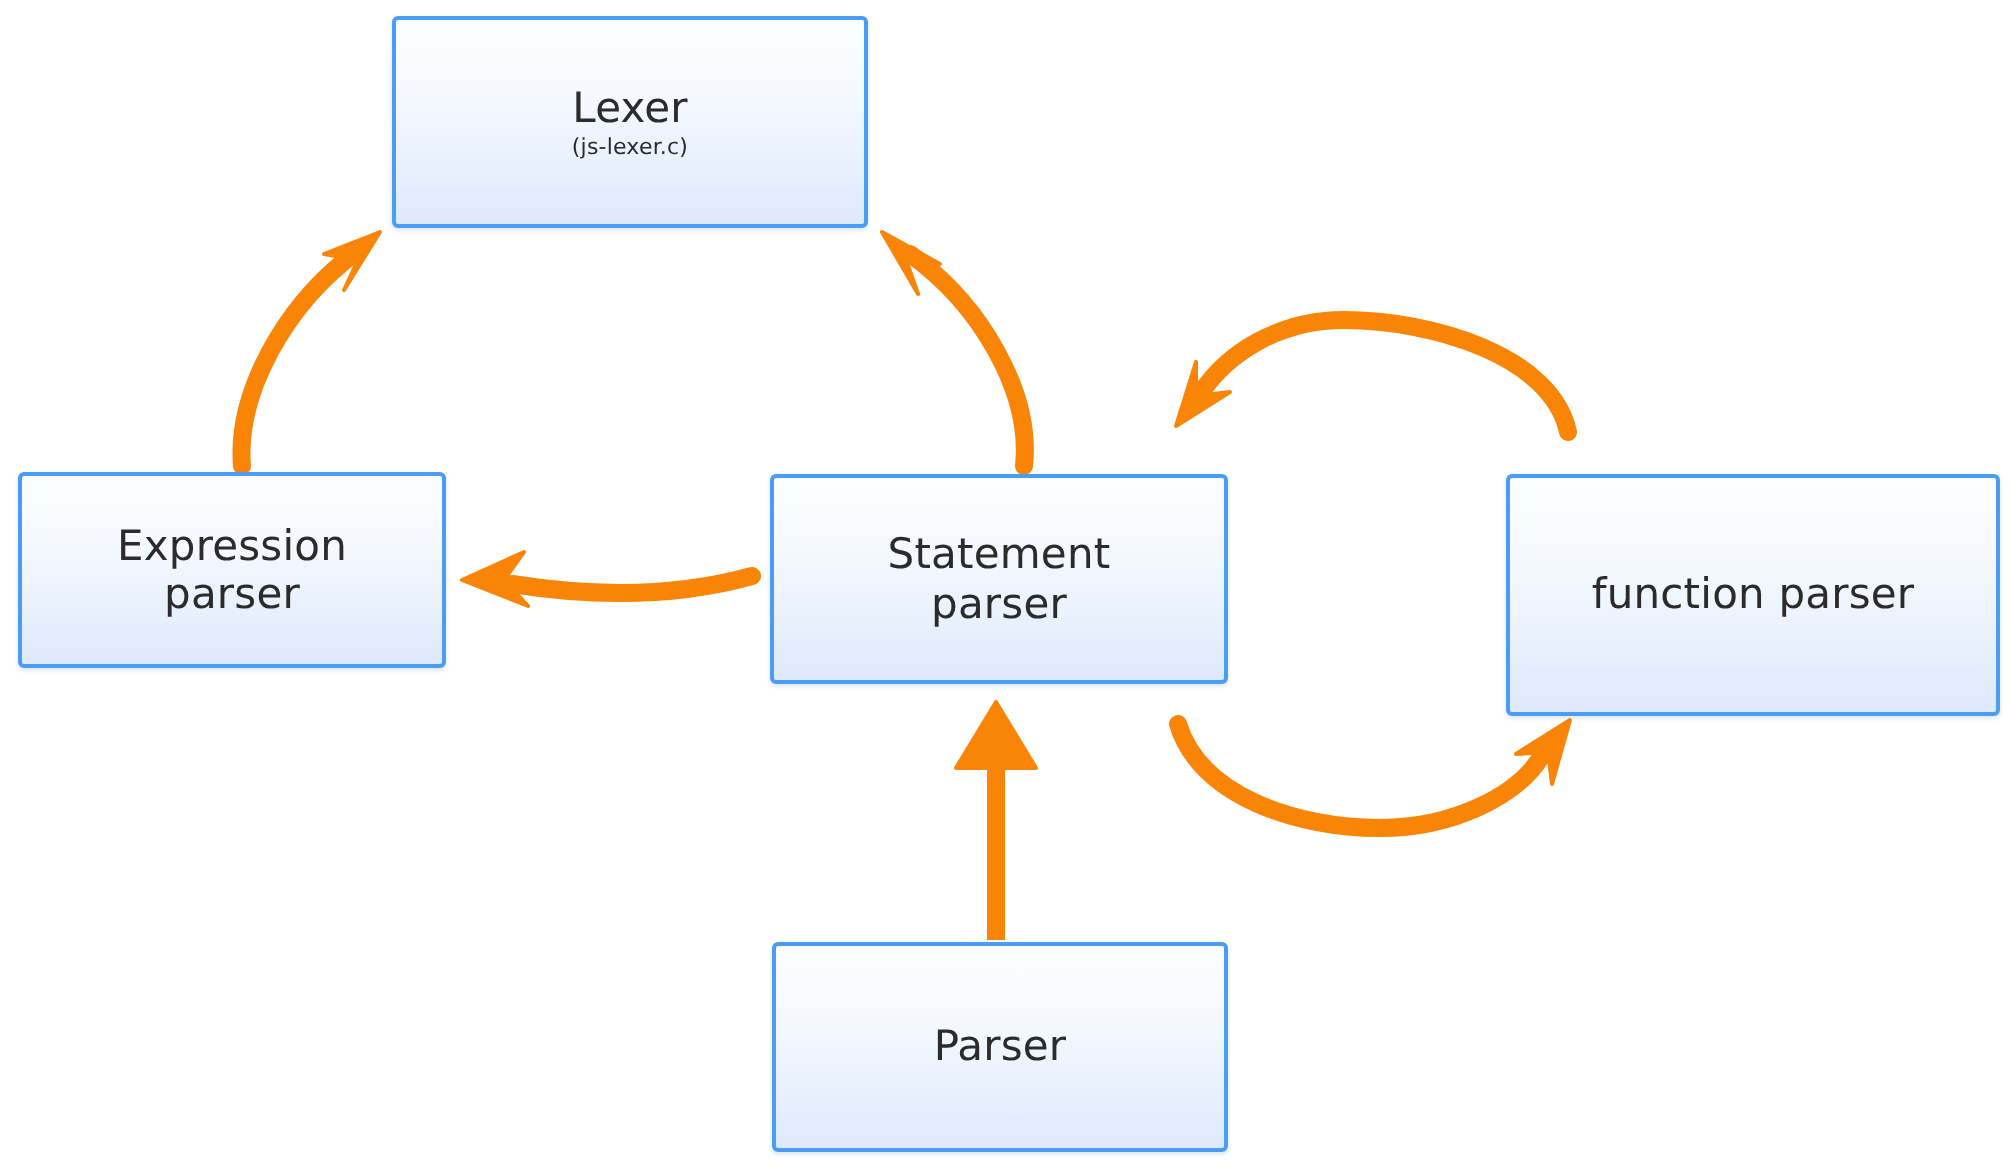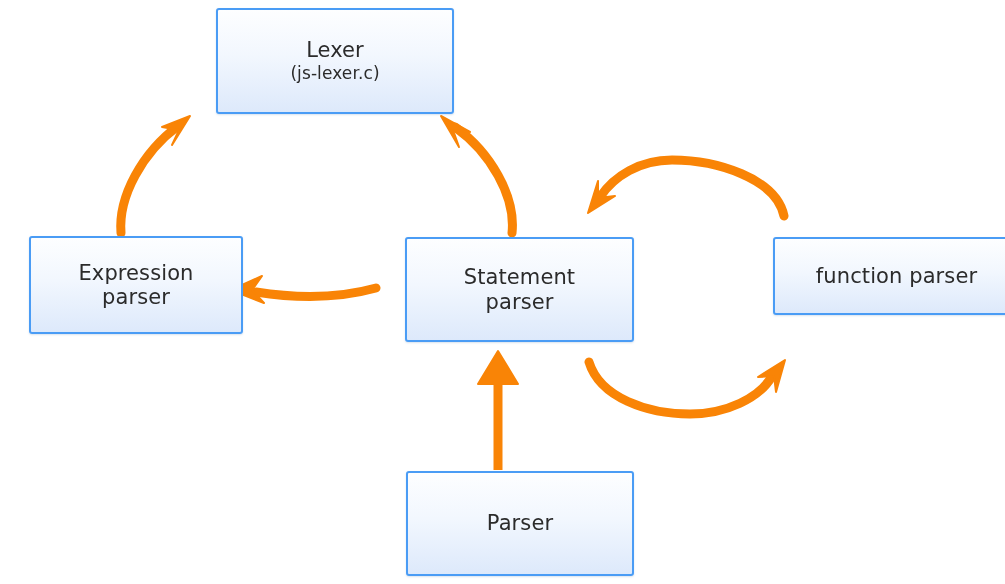--- a/index.html
+++ b/index.html
@@ -23,30 +23,29 @@
     border: 2px solid #4a9cf5;
     border-radius: 3px;
     background: linear-gradient(to bottom, #fdfeff 0%, #f2f7fe 45%, #dde9fb 100%);
     box-shadow: 0 1px 2px rgba(120,150,190,0.28);
     display: flex;
     flex-direction: column;
     align-items: center;
     justify-content: center;
     text-align: center;
     color: #2b2b2b;
-    margin-left: 20px;
   }
   .node .title {
     font-size: 21px;
     line-height: 1.16;
     letter-spacing: 0.1px;
     white-space: pre-line;
   }
   .node .sub {
-    font-size: 17px;
+    font-size: 11px;
     line-height: 1.2;
     letter-spacing: 0.1px;
     margin-top: 1px;
   }
   svg.arrows {
     position: absolute;
     left: 0;
     top: 0;
     width: 1005px;
     height: 584px;
@@ -99,21 +98,21 @@
   <div class="node" style="left:9px; top:236px; width:214px; height:98px;">
     <div class="title">Expression
 parser</div>
   </div>
 
   <div class="node" style="left:385px; top:237px; width:229px; height:105px;gap:15px;">
     <div class="title">Statement
 parser</div>
   </div>
 
-  <div class="node" style="left:753px; top:237px; width:247px; height:78px;">
+  <div class="node" style="left:753px; top:237px; width:247px; height:121px;">
     <div class="title">function parser</div>
   </div>
 
   <div class="node" style="left:386px; top:471px; width:228px; height:105px;">
     <div class="title">Parser</div>
   </div>
 
 </div>
 
 </body></html>

